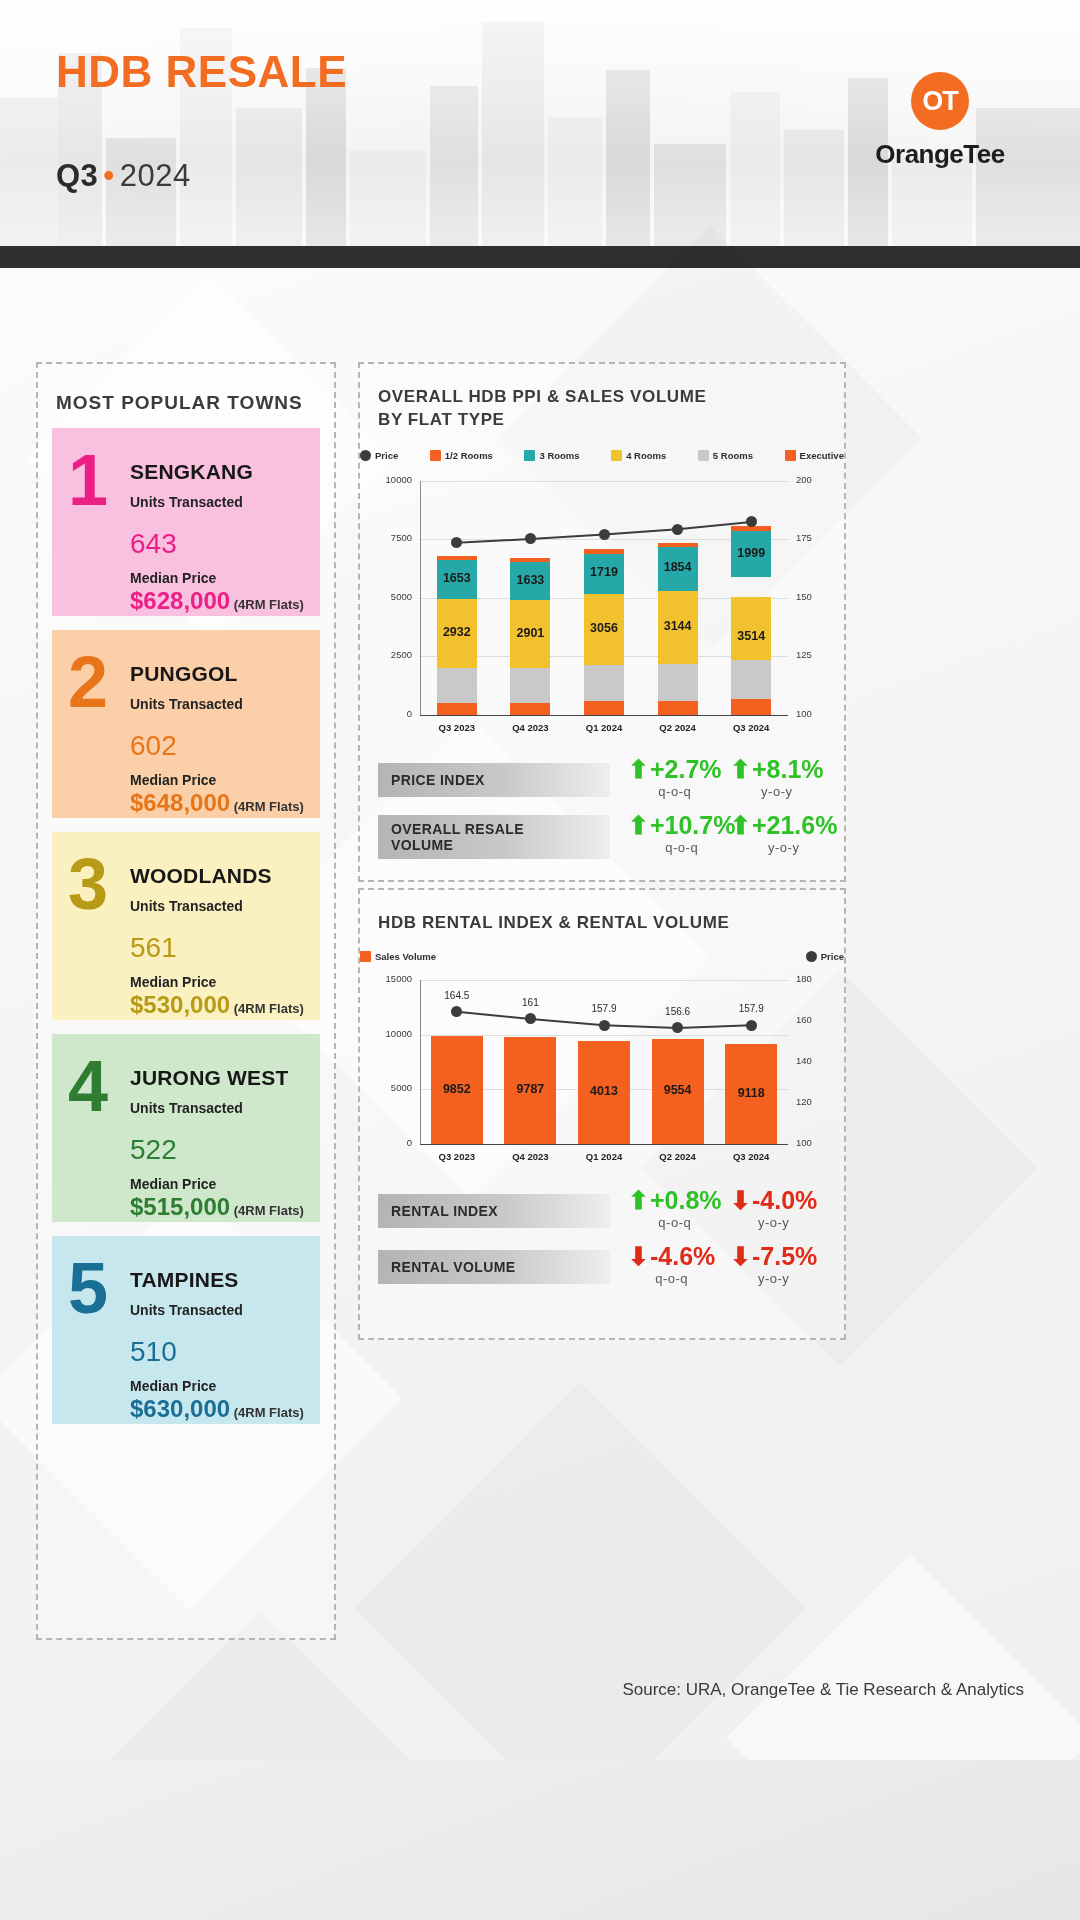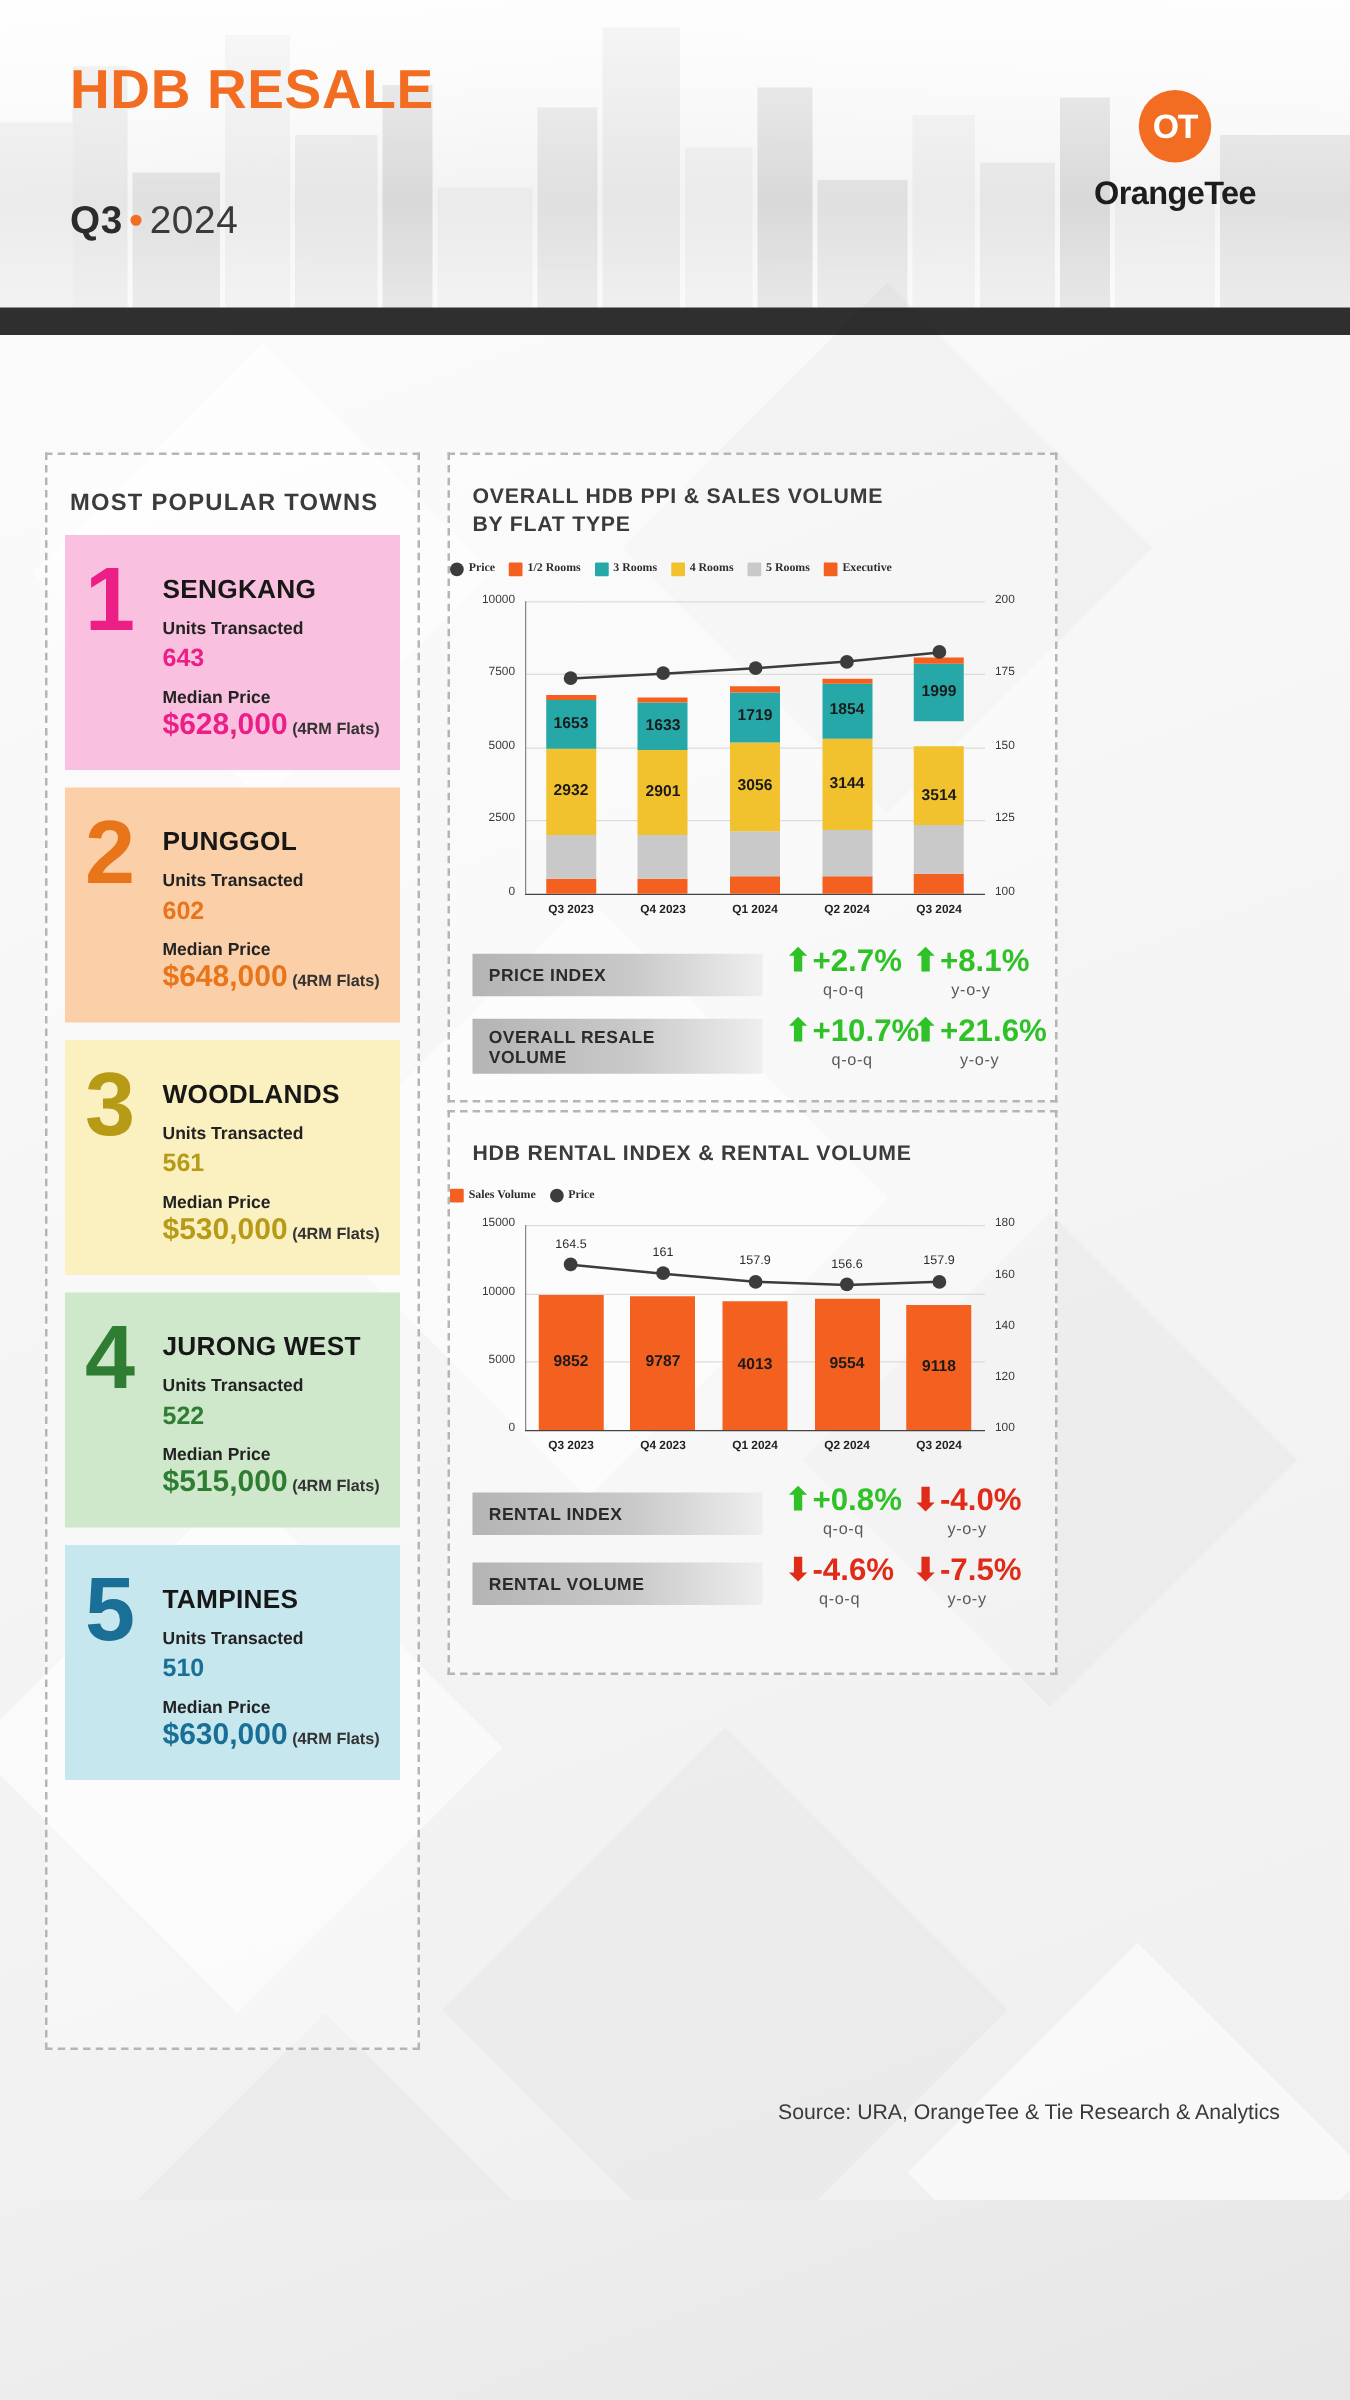--- a/index.html
+++ b/index.html
@@ -81,21 +81,21 @@
   }
   .town-card .rank {
     position:absolute; left:16px; top:16px;
     font-size:72px; font-weight:bold; line-height:1;
   }
   .town-card .tname {
     font-size:21px; font-weight:bold; color:#171717; letter-spacing:.2px;
     margin-top:10px;
   }
   .town-card .lbl { font-size:14px; font-weight:bold; color:#232323; margin-top:10px; }
-  .town-card .units { font-size:20px; font-weight:bold; margin-top:6px; }
+  .town-card .units { font-size:28px; font-weight:normal; margin-top:18px; }
   .town-card .lbl2 { font-size:14px; font-weight:bold; color:#232323; margin-top:10px; }
   .town-card .price { font-size:24px; font-weight:bold; margin-top:1px; white-space:nowrap; }
   .town-card .price .flat { font-size:13px; font-weight:bold; color:#333; }
 
   
   .panel-right-top {
     position:absolute; left:358px; top:362px; width:488px; height:520px;
     border:2px dashed #b5b5b5; background:rgba(255,255,255,.35);
   }
   .panel-right-bot {
@@ -103,22 +103,22 @@
     border:2px dashed #b5b5b5; background:rgba(255,255,255,.35);
   }
   .panel-title {
     font-size:17px; font-weight:bold; color:#3b3b3b; letter-spacing:.6px;
     margin:22px 0 0 18px; line-height:1.35;
   }
 
   
   .chart-wrap { position:relative; margin:8px 0 0 0; }
   .legend {
-    display:flex; justify-content:flex-start; align-items:center; gap:11px;
-    font-size:9.5px; font-weight:bold; color:#2e2e2e;font-family:Liberation Serif, serif;
+    display:flex; justify-content:space-between; align-items:center; gap:11px;
+    font-size:9.5px; font-weight:bold; color:#2e2e2e;
   }
   .legend .li { display:flex; align-items:center; gap:4px; }
   .legend .sw { width:11px; height:11px; border-radius:1px; display:inline-block; }
   .legend .dot { width:11px; height:11px; border-radius:50%; background:#3a3a3a; display:inline-block; }
 
   .plot { position:relative; }
   .gridline { position:absolute; left:0; right:0; height:1px; background:#dcdcdc; }
   .ytick { position:absolute; font-size:9.5px; color:#3a3a3a; text-align:right; }
   .ytick.r { text-align:left; }
   .axis-y { position:absolute; top:0; bottom:0; width:1px; background:#888; }

